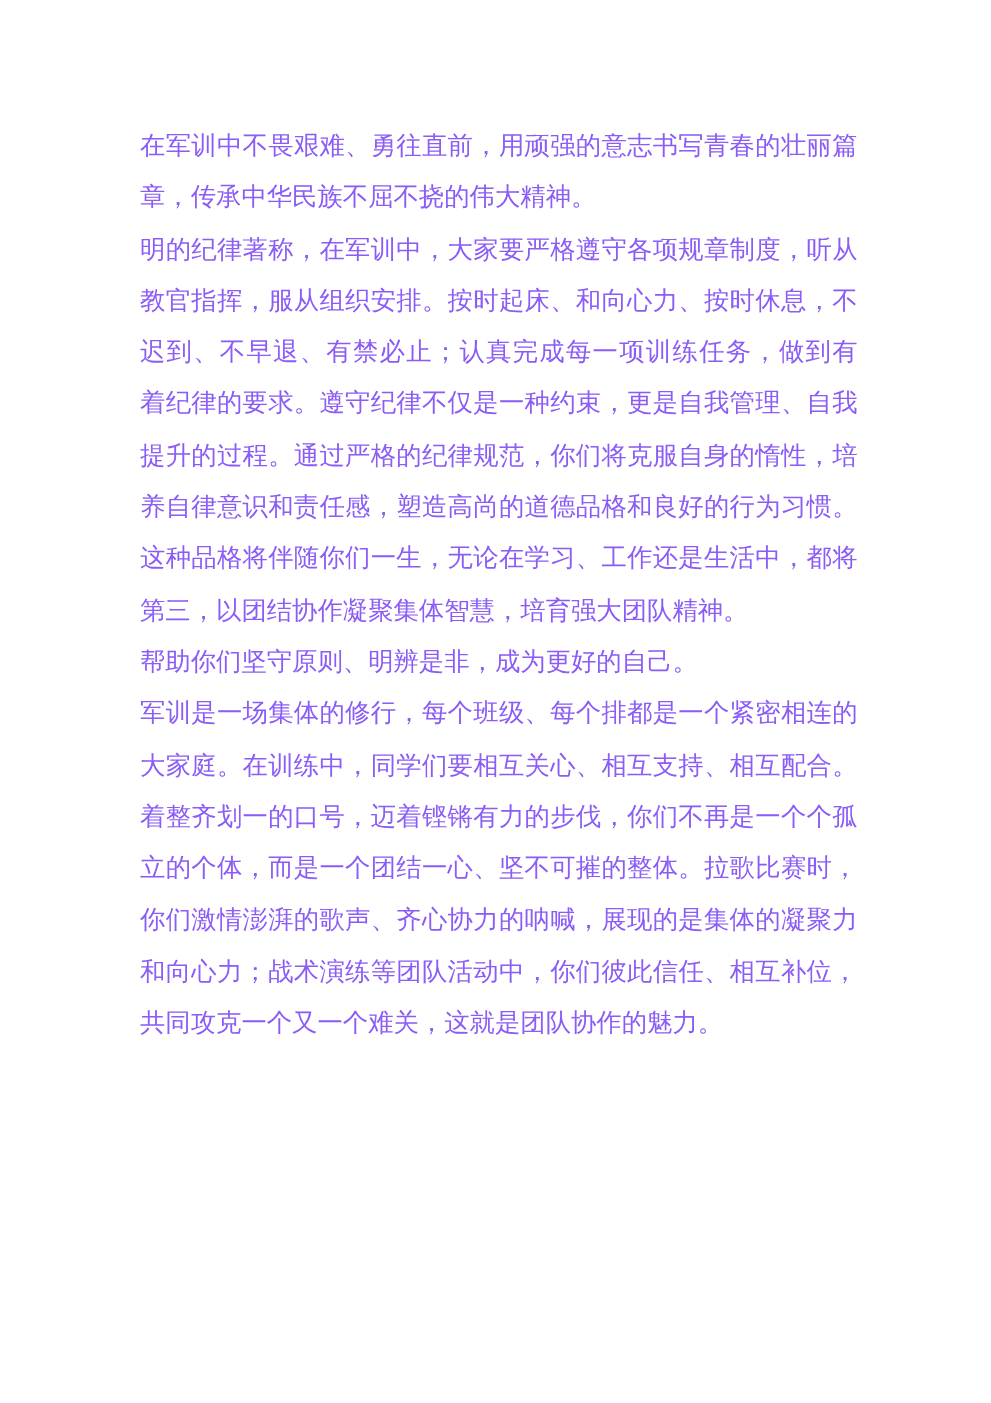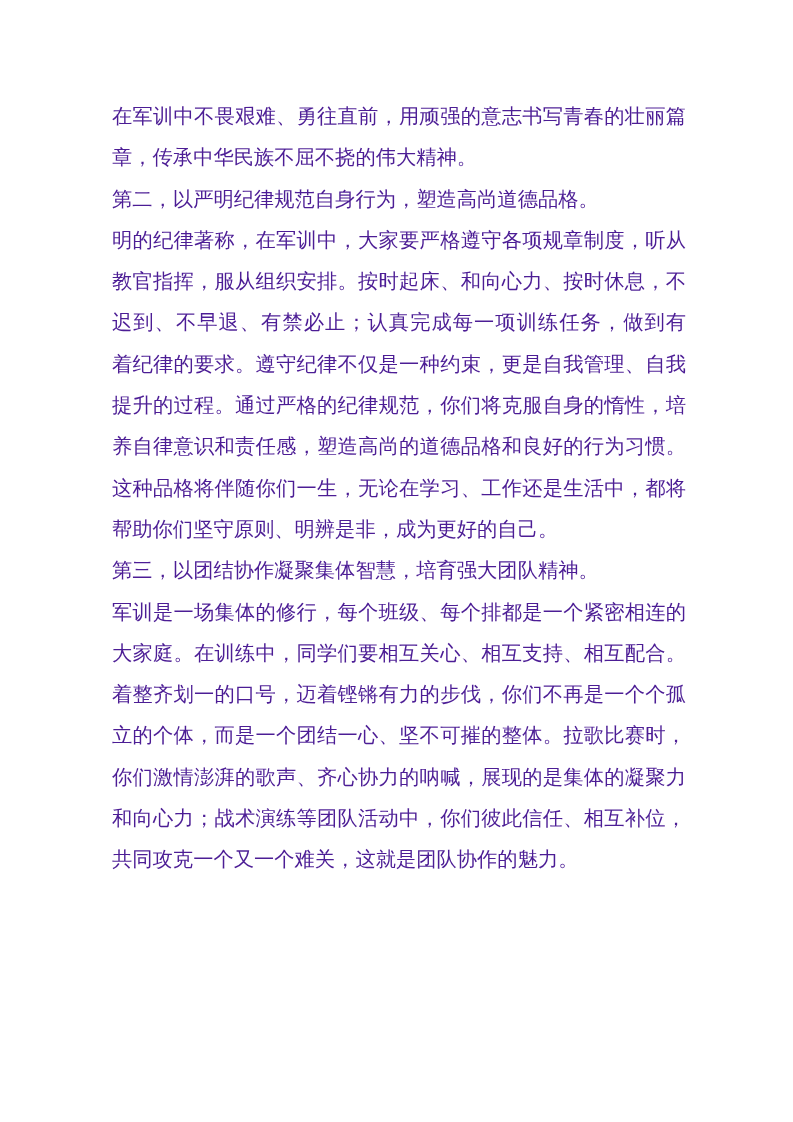--- a/index.html
+++ b/index.html
@@ -40,33 +40,32 @@
 
   .line.para-end {
     text-align: center;
     text-align-last: left;
   }
 </style>
 </head>
 <body>
 
 <div class="page" style="background: rgb(255, 255, 255);">
-  <div class="text-body" style="color: #4c1d95;">
+  <div class="text-body" style="color: #8b5cf6;">
       <div class="line">在军训中不畏艰难、勇往直前，用顽强的意志书写青春的壮丽篇</div>
       <div class="line para-end">章，传承中华民族不屈不挠的伟大精神。</div>
-      <div class="line para-end">第二，以严明纪律规范自身行为，塑造高尚道德品格。</div>
       <div class="line">明的纪律著称，在军训中，大家要严格遵守各项规章制度，听从</div>
       <div class="line">教官指挥，服从组织安排。按时起床、和向心力、按时休息，不</div>
       <div class="line">迟到、不早退、有禁必止；认真完成每一项训练任务，做到有</div>
       <div class="line">着纪律的要求。遵守纪律不仅是一种约束，更是自我管理、自我</div>
       <div class="line">提升的过程。通过严格的纪律规范，你们将克服自身的惰性，培</div>
       <div class="line">养自律意识和责任感，塑造高尚的道德品格和良好的行为习惯。</div>
       <div class="line">这种品格将伴随你们一生，无论在学习、工作还是生活中，都将</div>
+      <div class="line para-end">第三，以团结协作凝聚集体智慧，培育强大团队精神。</div>
       <div class="line para-end">帮助你们坚守原则、明辨是非，成为更好的自己。</div>
-      <div class="line para-end">第三，以团结协作凝聚集体智慧，培育强大团队精神。</div>
       <div class="line">军训是一场集体的修行，每个班级、每个排都是一个紧密相连的</div>
       <div class="line">大家庭。在训练中，同学们要相互关心、相互支持、相互配合。</div>
       <div class="line">着整齐划一的口号，迈着铿锵有力的步伐，你们不再是一个个孤</div>
       <div class="line">立的个体，而是一个团结一心、坚不可摧的整体。拉歌比赛时，</div>
       <div class="line">你们激情澎湃的歌声、齐心协力的呐喊，展现的是集体的凝聚力</div>
       <div class="line">和向心力；战术演练等团队活动中，你们彼此信任、相互补位，</div>
       <div class="line para-end">共同攻克一个又一个难关，这就是团队协作的魅力。</div>
     </div>
 </div>
 

